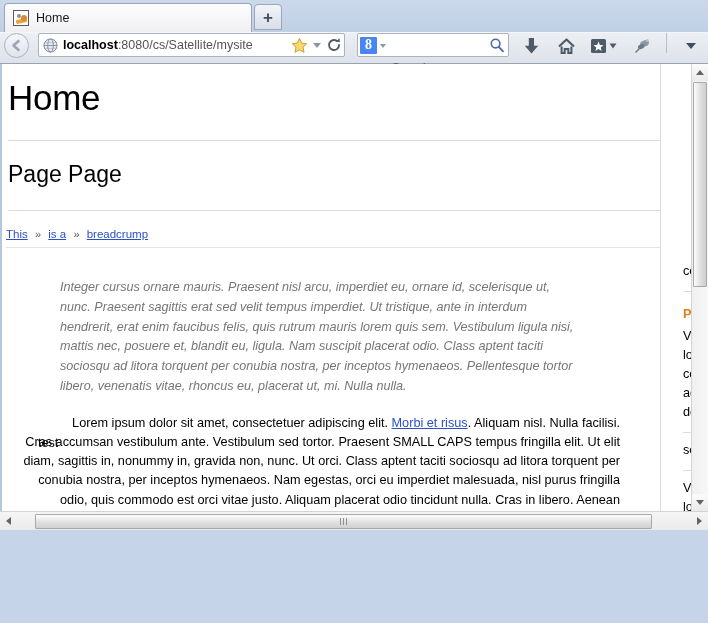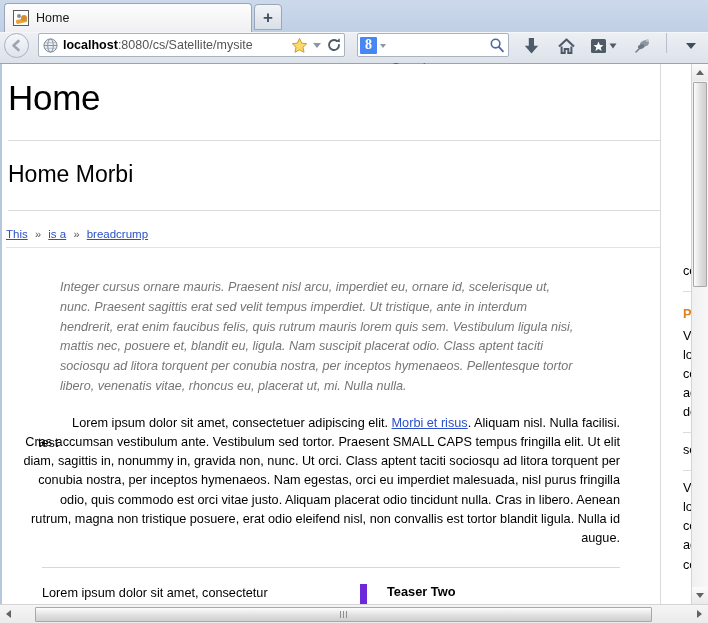--- a/index.html
+++ b/index.html
@@ -5,21 +5,21 @@
   * { box-sizing: border-box; }
   html, body {
     margin: 0; padding: 0;
     width: 708px; height: 623px;
     overflow: hidden;
     font-family: "Liberation Sans", sans-serif;
   }
   body { background: #c5d4e8; }
 
   .browser-window {
-    width: 708px; height: 623px;
+    width: 708px; height: 530px;
     position: relative;
     background: linear-gradient(#cfdcec, #c2d2e6);
     display: flex; flex-direction: column;
   }
 
   
   .tab-strip {
     height: 32px;
     position: relative;
     flex: 0 0 32px;
@@ -499,21 +499,21 @@
     <div class="tool-btn">
       <span class="menu-caret"></span>
     </div>
   </div>
 
   <div class="viewport">
     <div class="page-canvas">
 
       <div class="main-col">
         <h1 class="page-h1">Home</h1>
-        <h2 class="page-h2">Home Morbi</h2>
+        <h2 class="page-h2">Page Page</h2>
 
         <div class="breadcrumb">
           <a href="#">This</a>
           <span class="sep">»</span>
           <a href="#">is a</a>
           <span class="sep">»</span>
           <a href="#">breadcrump</a>
         </div>
 
         <div class="content-body">

